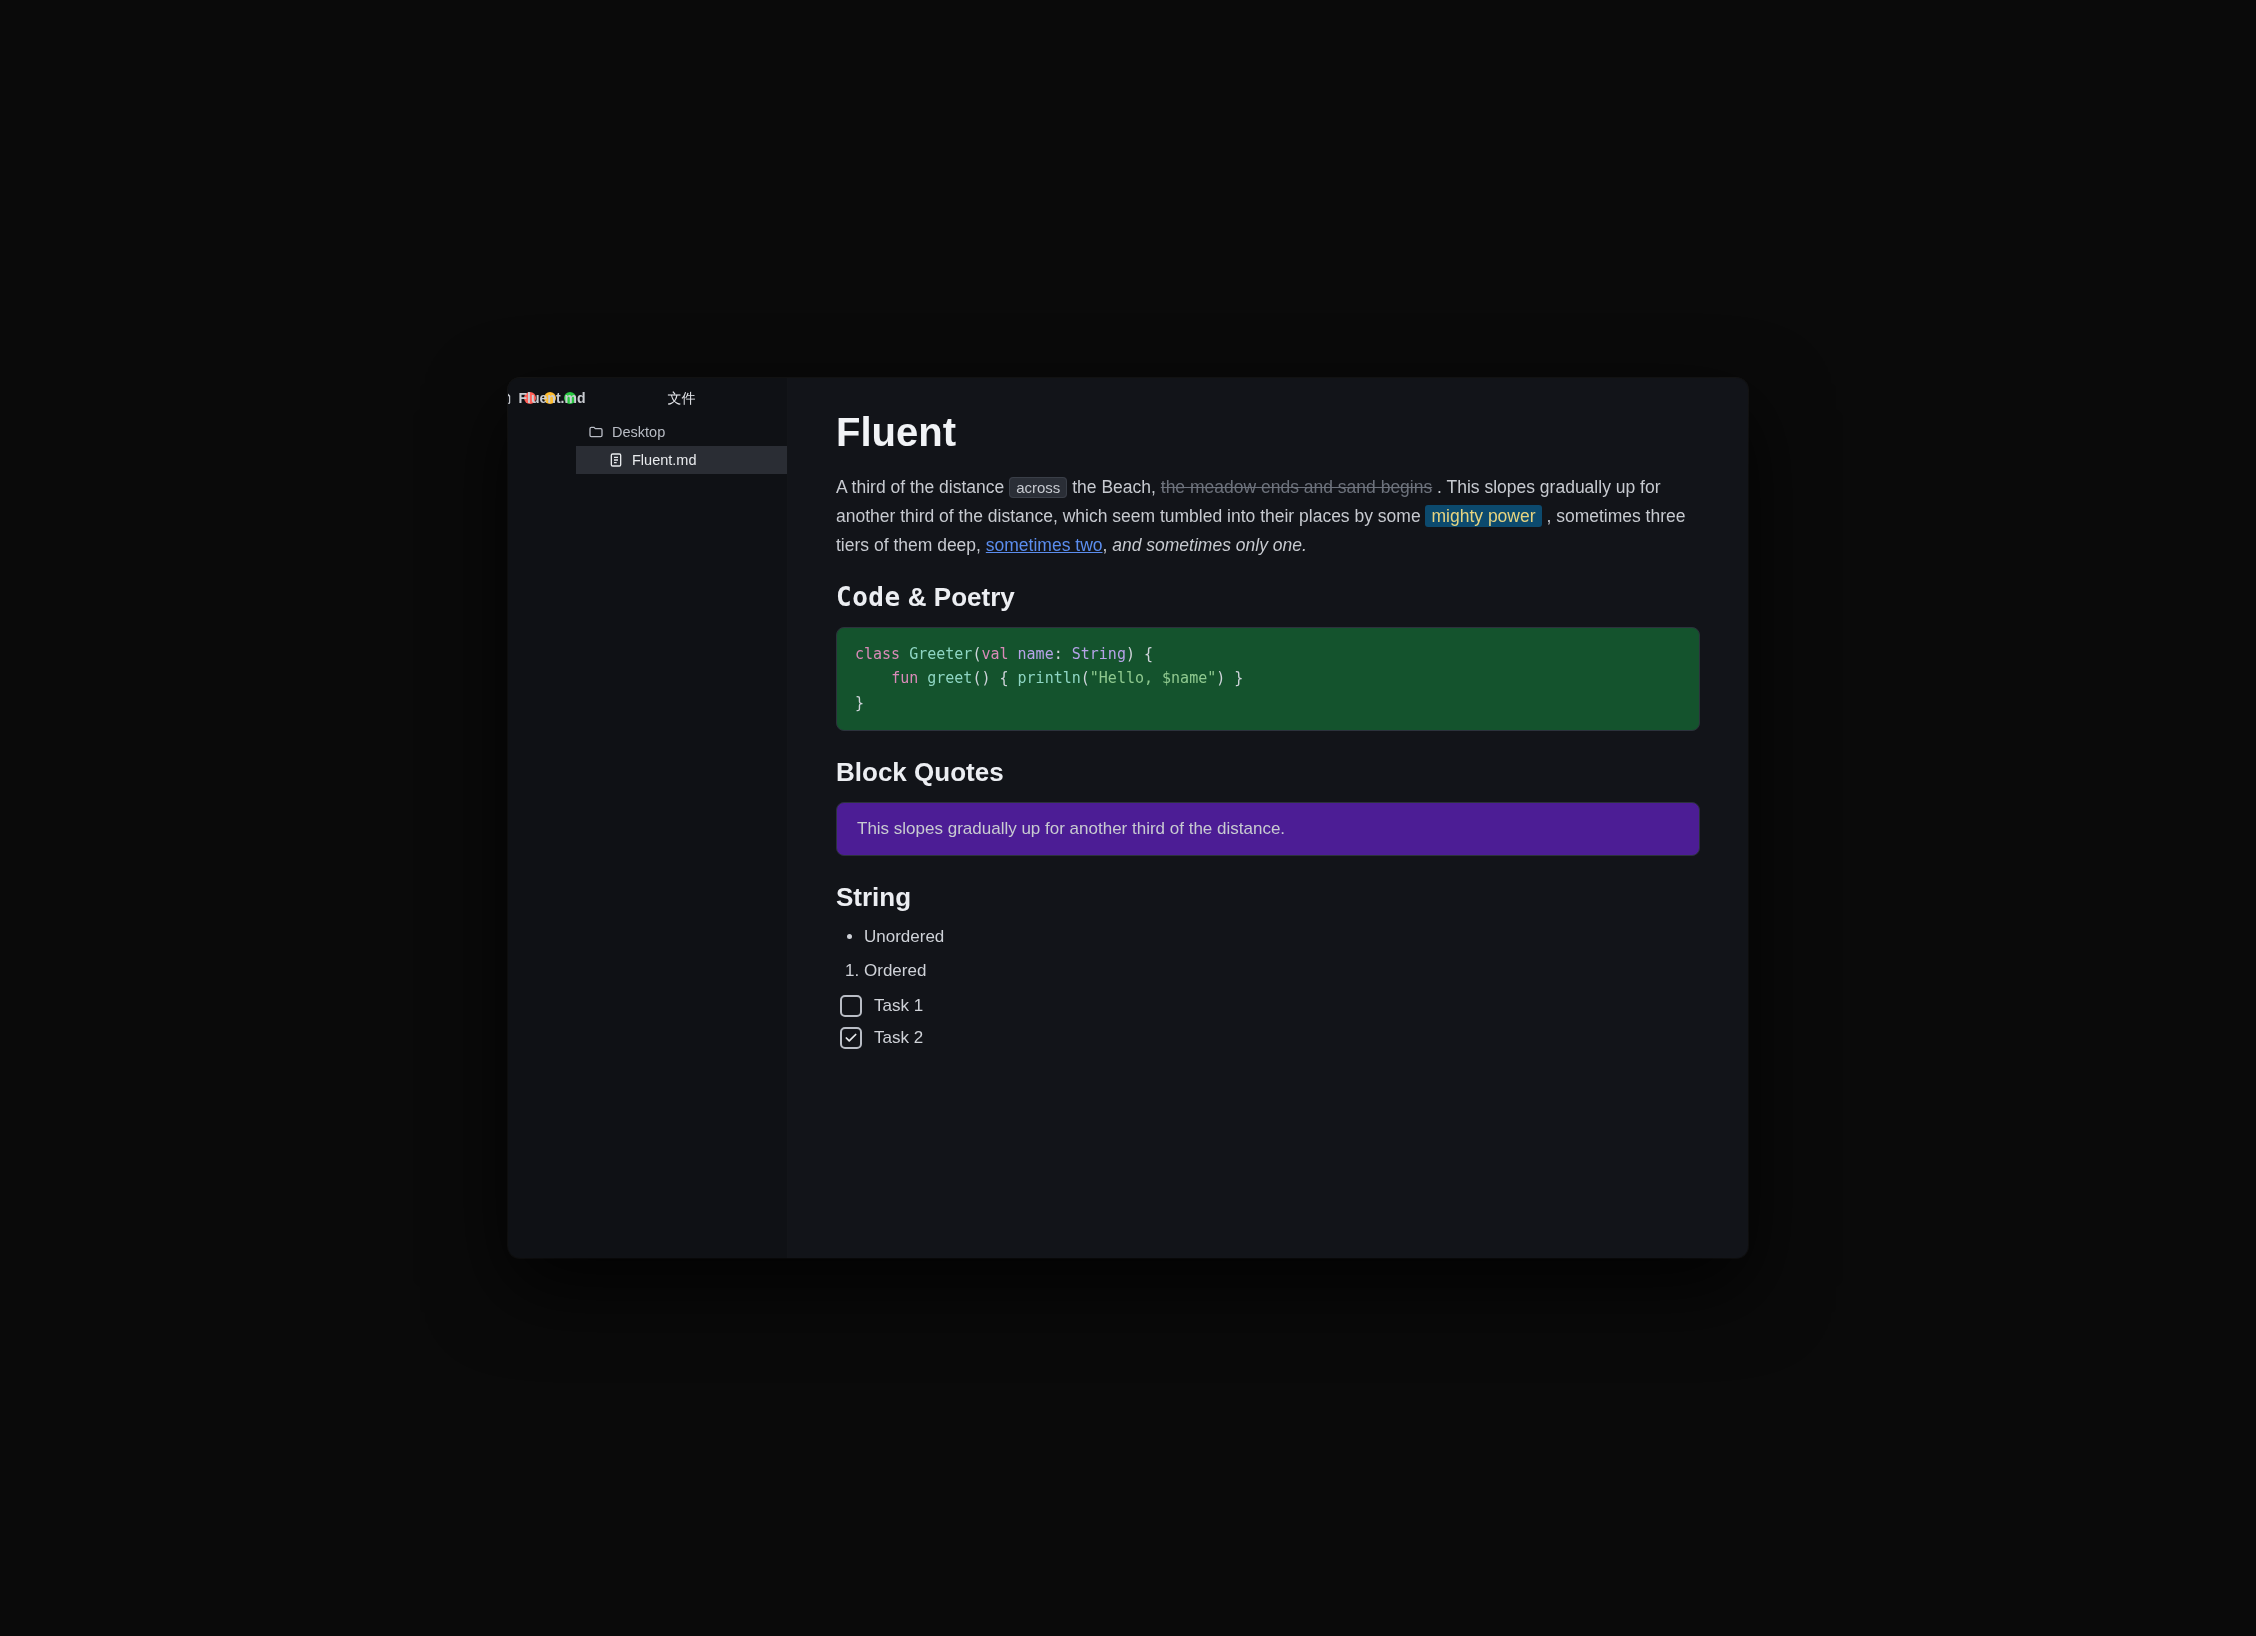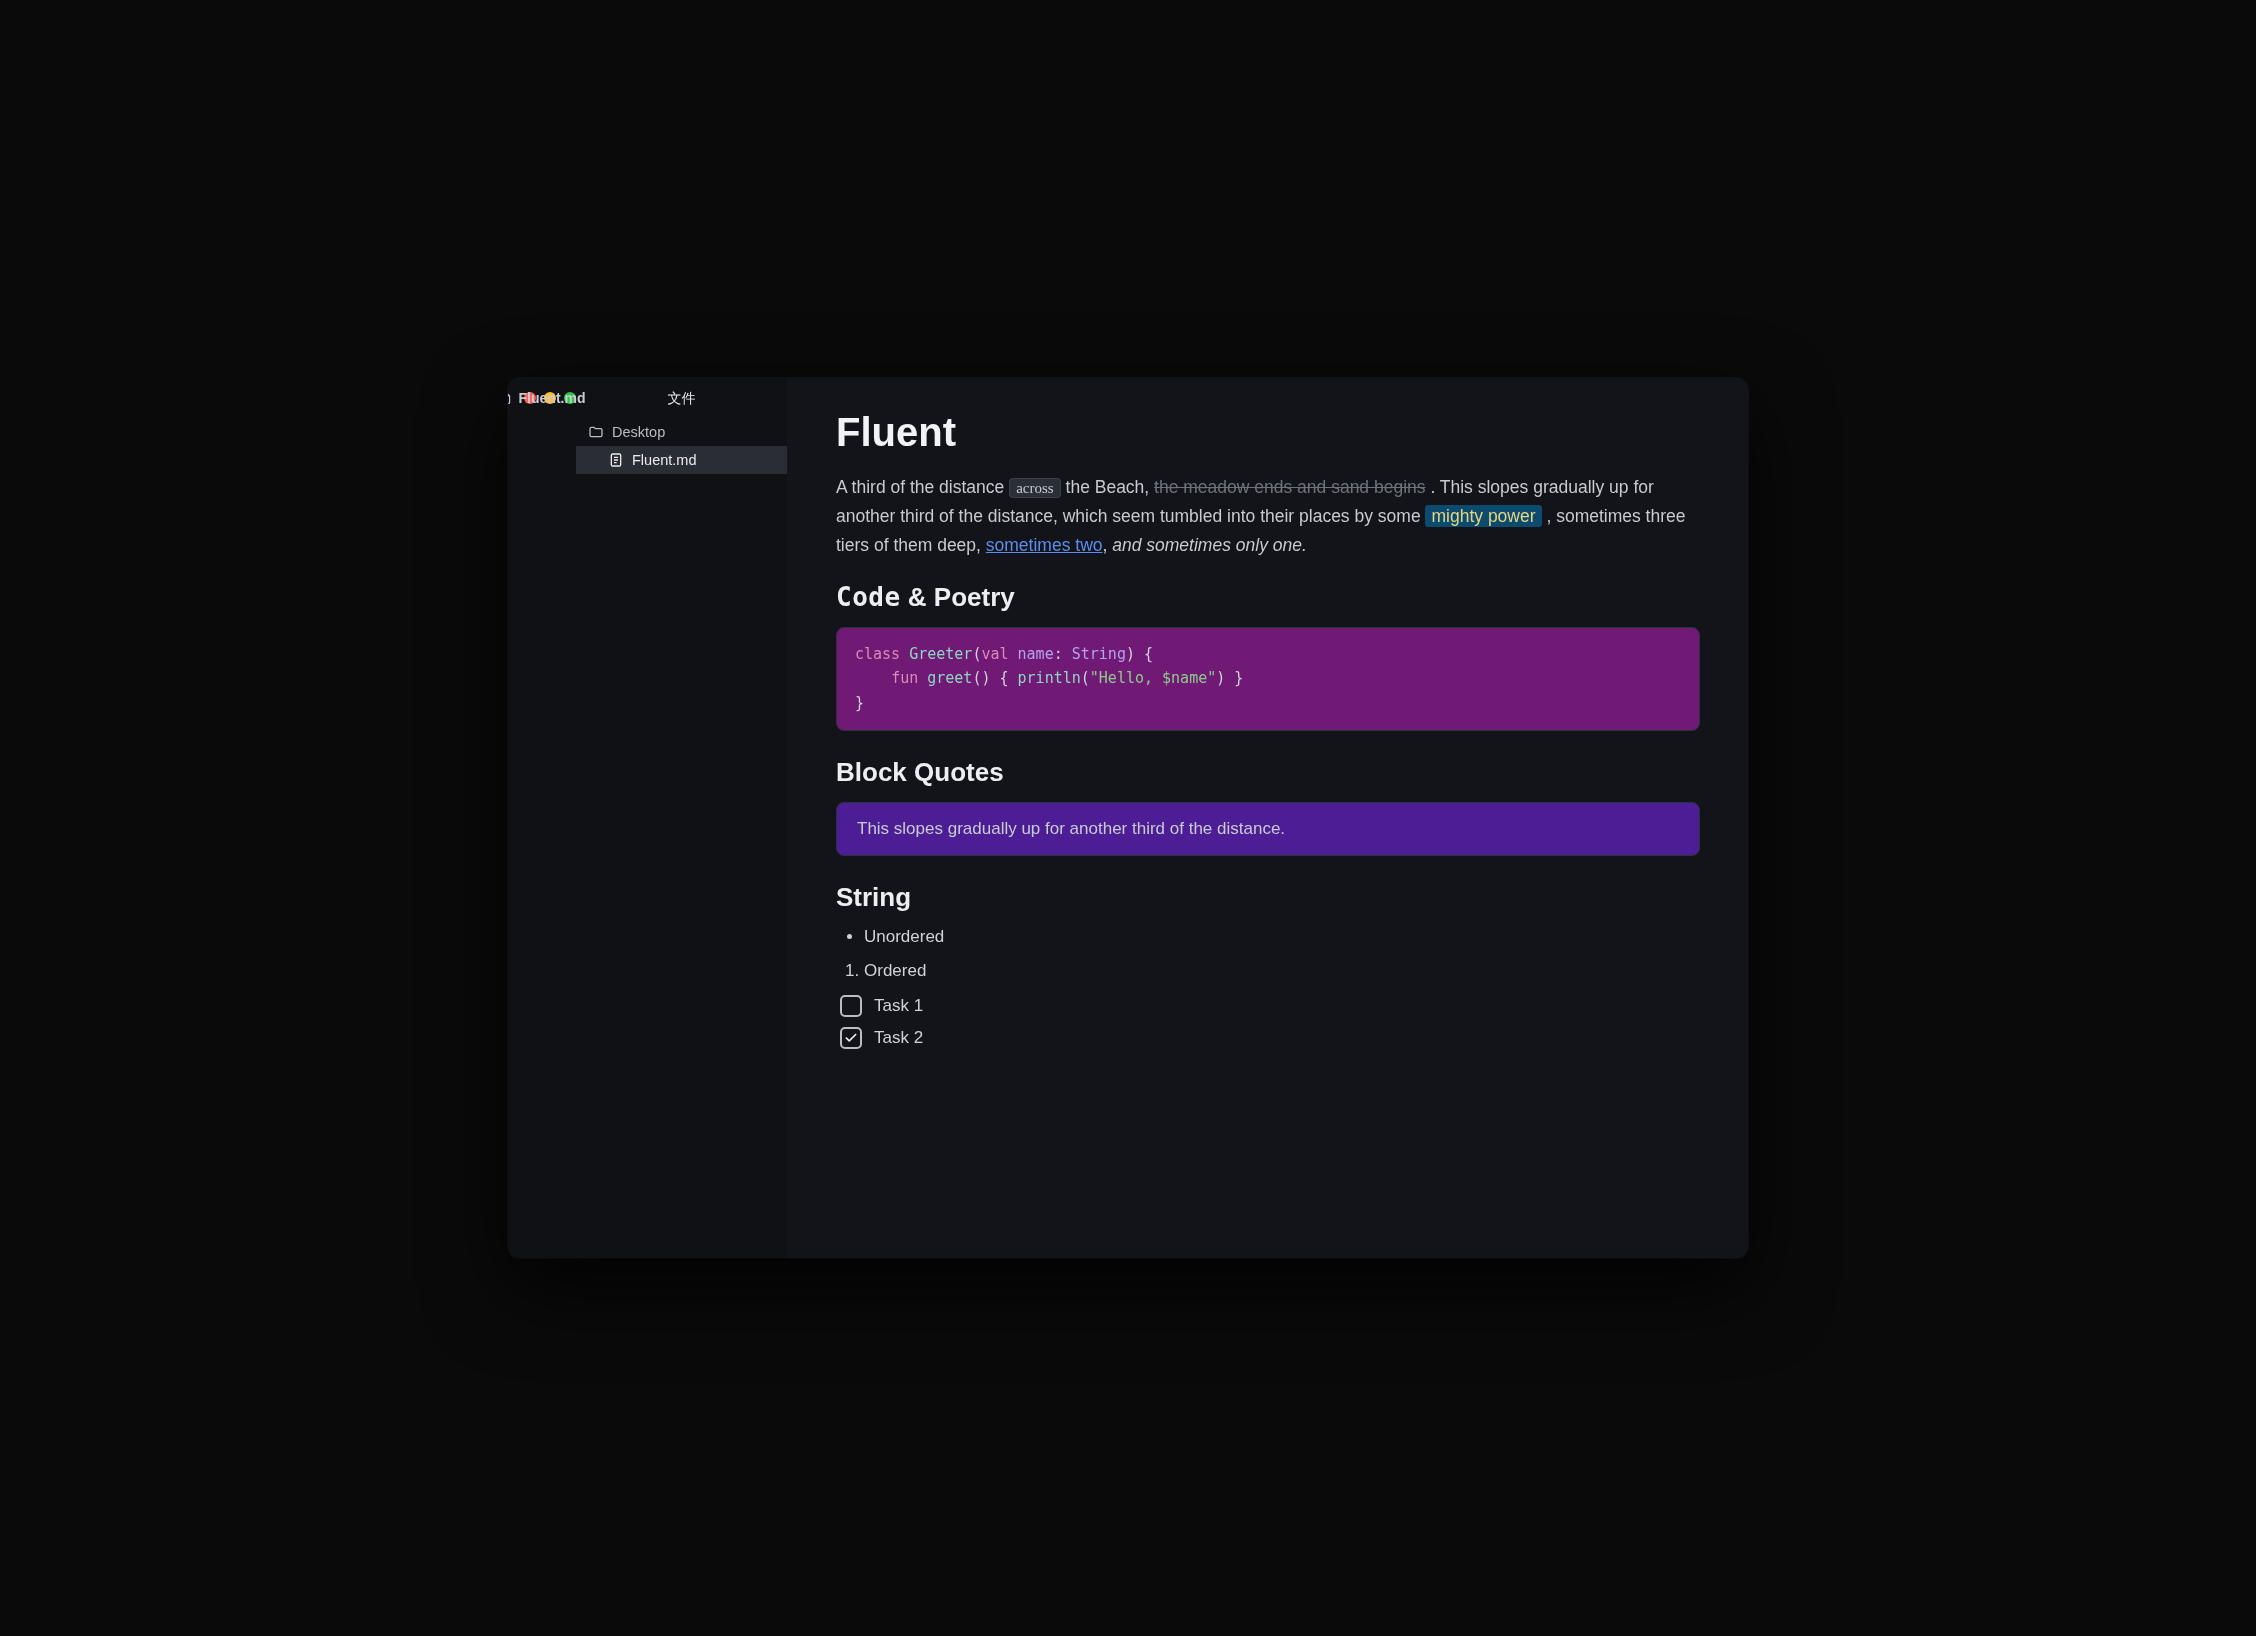--- a/index.html
+++ b/index.html
@@ -114,21 +114,21 @@
       color: #f1f3f6;
       margin-bottom: 18px;
     }
     .para {
       font-size: 17.5px;
       line-height: 1.65;
       color: #c7cad0;
       margin-bottom: 22px;
     }
     .inline-code {
-      font-family: Liberation Serif, serif;
+      font-family: Liberation Sans, sans-serif;
       font-size: 15px;
       background: #2a2e36;
       border: 1px solid #3a3f48;
       border-radius: 4px;
       padding: 1px 6px;
       color: #c7cad0;
     }
     .strike {
       text-decoration: line-through;
       color: #6d727c;
@@ -151,21 +151,21 @@
       font-weight: 800;
       color: #eceef2;
       margin-bottom: 14px;
     }
     h2.section .mono {
       font-family: ui-monospace, "SF Mono", Menlo, monospace;
       font-weight: 600;
       letter-spacing: 0.5px;
     }
     .code-block {
-      background: #701a75;
+      background: #14532d;
       border: 1px solid #2c323c;
       border-radius: 8px;
       padding: 14px 18px;
       font-family: ui-monospace, "SF Mono", Menlo, monospace;
       font-size: 15px;
       line-height: 1.65;
       color: #cfd3da;
       margin-bottom: 26px;
       white-space: pre;
     }

